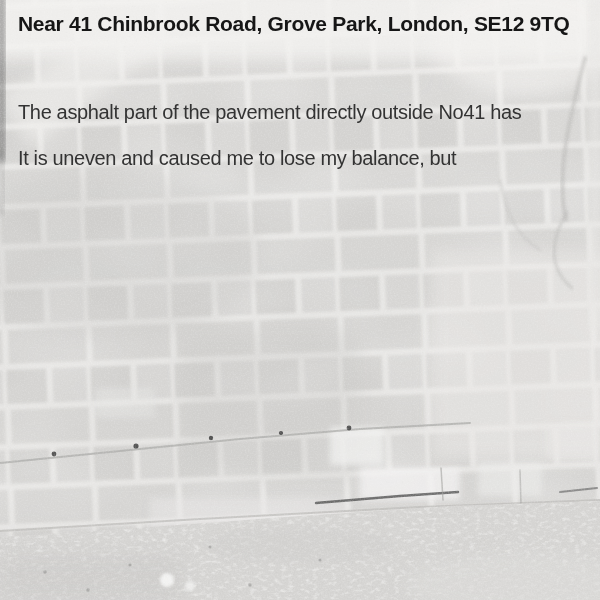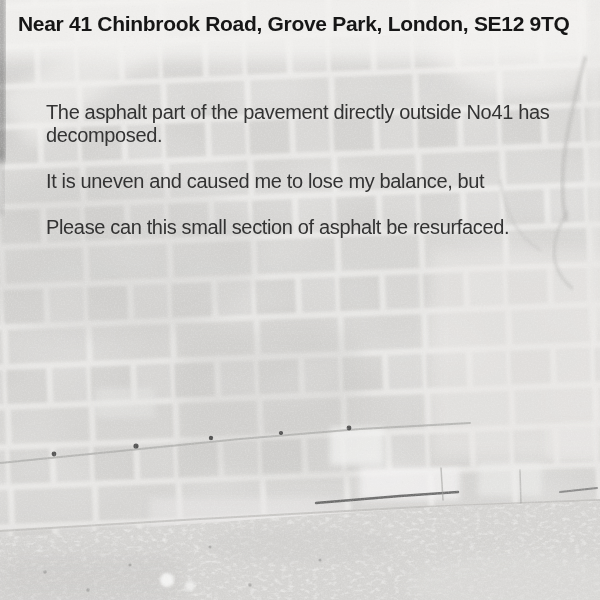--- a/index.html
+++ b/index.html
@@ -16,21 +16,21 @@
     margin: 0; width: 566px;
     font-size: 21px; font-weight: bold; line-height: 24px;
     letter-spacing: -0.3px; color: #161616; white-space: nowrap;
   }
   .report-body {
     position: absolute; left: 18px; top: 101px; width: 570px;
     font-size: 20px; line-height: 23px; letter-spacing: -0.35px;
     color: #333333;
   }
   .para { margin: 0 0 23px 0; padding: 0; }
-  .line { white-space: nowrap; min-height: 23px; margin-left: 28px; }
+  .line { white-space: nowrap; min-height: 23px; }
 </style>
 </head>
 <body>
 
 <div class="screen">
 
   <svg class="photo-svg" width="600" height="600" viewBox="0 0 600 600" xmlns="http://www.w3.org/2000/svg" aria-hidden="true">
     <defs>
       <linearGradient id="wallShade" x1="0" y1="0" x2="0" y2="1">
         <stop offset="0" stop-color="#f1f0ee"></stop>
@@ -154,23 +154,19 @@
       <rect x="0" y="0" width="600" height="600" filter="url(#grainW)" opacity="0.28"></rect>
       <rect x="0" y="0" width="600" height="600" filter="url(#grainD)" opacity="0.13"></rect>
     </g>
   </svg>
 
   <h1 class="report-title">Near 41 Chinbrook Road, Grove Park, London, SE12 9TQ</h1>
 
   <div class="report-body">
     <div class="para">
       <div class="line">The asphalt part of the pavement directly outside No41 has</div>
-      <div class="line">decomposed.</div>
     </div>
     <div class="para">
       <div class="line">It is uneven and caused me to lose my balance, but</div>
-    </div>
-    <div class="para">
-      <div class="line">Please can this small section of asphalt be resurfaced.</div>
     </div>
   </div>
 
 </div>
 
 </body></html>

